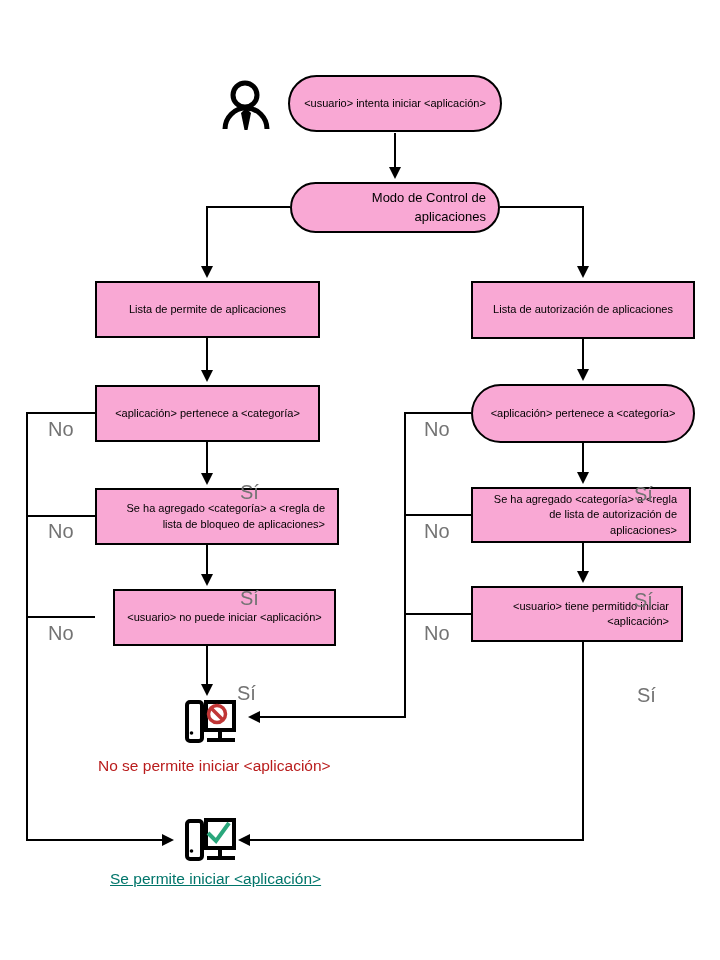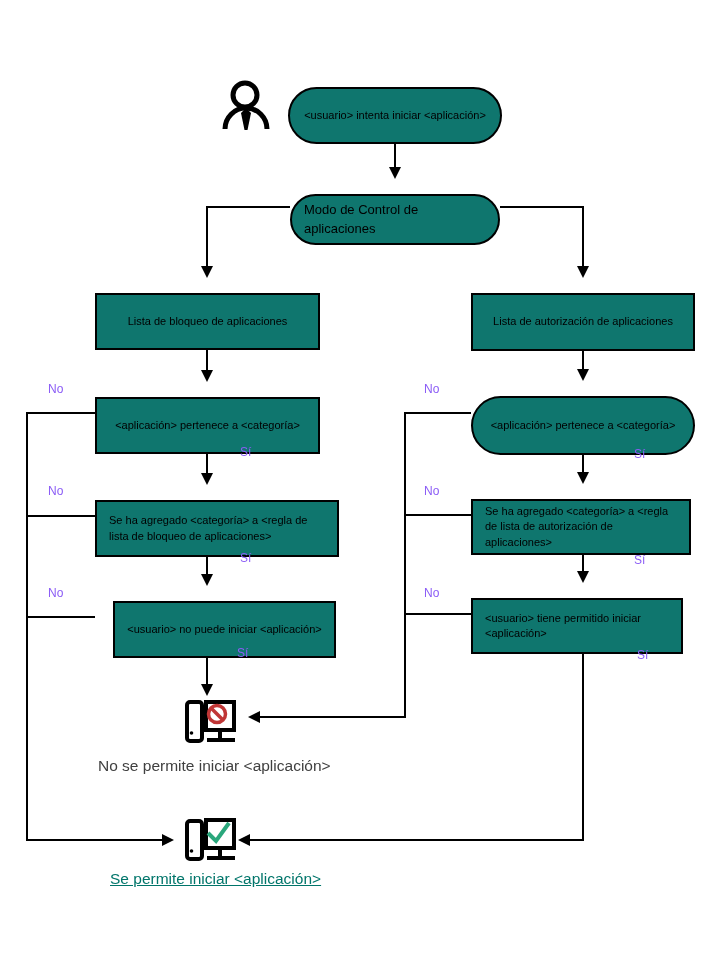--- a/index.html
+++ b/index.html
@@ -2,29 +2,29 @@
 <html><head>
 <meta charset="utf-8">
 <style>
   html,body{margin:0;padding:0;background:#fff;}
   .canvas{
     position:relative;width:720px;height:960px;background:#ffffff;overflow:hidden;
     font-family:"Liberation Sans",sans-serif;color:#000;
   }
   .layer{position:absolute;left:0;top:0;width:720px;height:960px;}
   .node{
-    position:absolute;box-sizing:border-box;border:2px solid #000;background:#0f766e;
-    display:flex;align-items:center;justify-content:center;text-align:left;
-    font-size:11px;line-height:1.4;padding:4px 12px;margin-top:12px;
+    position:absolute;box-sizing:border-box;border:2px solid #000;background:#f9a8d4;
+    display:flex;align-items:center;justify-content:center;text-align:right;
+    font-size:11px;line-height:1.4;padding:4px 12px;
   }
   .pill{border-radius:30px;}
   .mode{font-size:13px;}
-  .tag{position:absolute;font-size:12px;color:#8b5cf6;}
+  .tag{position:absolute;font-size:20px;color:#737373;margin-top:36px;}
   .result{position:absolute;font-size:15.5px;white-space:nowrap;}
-  .result.blocked{color:#404040;}
+  .result.blocked{color:#b91c1c;}
   .result.allowed{color:#00756A;text-decoration:underline;}
 </style>
 </head>
 <body>
 
 <div class="canvas">
 
   <svg class="layer" width="720" height="960" viewBox="0 0 720 960">
     <defs>
       <marker id="ah" markerUnits="userSpaceOnUse" markerWidth="12" markerHeight="12" viewBox="0 0 12 12" refX="10" refY="6" orient="auto">
@@ -79,21 +79,21 @@
       <path d="M220 848 V856" stroke-width="4"></path>
       <path d="M207 858 H235" stroke-width="4"></path>
       <path d="M208 833 L216 841 L229 823" stroke="#2AA77C" stroke-width="4"></path>
     </g>
   </svg>
 
   <div class="node pill" style="left:288px;top:75px;width:214px;height:57px;">&lt;usuario&gt; intenta iniciar &lt;aplicación&gt;</div>
 
   <div class="node pill mode" style="left:290px;top:182px;width:210px;height:51px;">Modo de Control de aplicaciones</div>
 
-  <div class="node" style="left:95px;top:281px;width:225px;height:57px;">Lista de bloqueo de aplicaciones</div>
+  <div class="node" style="left:95px;top:281px;width:225px;height:57px;">Lista de permite de aplicaciones</div>
   <div class="node" style="left:95px;top:385px;width:225px;height:57px;">&lt;aplicación&gt; pertenece a &lt;categoría&gt;</div>
   <div class="node" style="left:95px;top:488px;width:244px;height:57px;">Se ha agregado &lt;categoría&gt; a &lt;regla de lista de bloqueo de aplicaciones&gt;</div>
   <div class="node" style="left:113px;top:589px;width:223px;height:57px;">&lt;usuario&gt; no puede iniciar &lt;aplicación&gt;</div>
 
   <div class="node" style="left:471px;top:281px;width:224px;height:58px;">Lista de autorización de aplicaciones</div>
   <div class="node pill" style="left:471px;top:384px;width:224px;height:59px;">&lt;aplicación&gt; pertenece a &lt;categoría&gt;</div>
   <div class="node" style="left:471px;top:487px;width:220px;height:56px;">Se ha agregado &lt;categoría&gt; a &lt;regla de lista de autorización de aplicaciones&gt;</div>
   <div class="node" style="left:471px;top:586px;width:212px;height:56px;">&lt;usuario&gt; tiene permitido iniciar &lt;aplicación&gt;</div>
 
   <span class="tag" style="left:48px;top:382px;">No</span>

